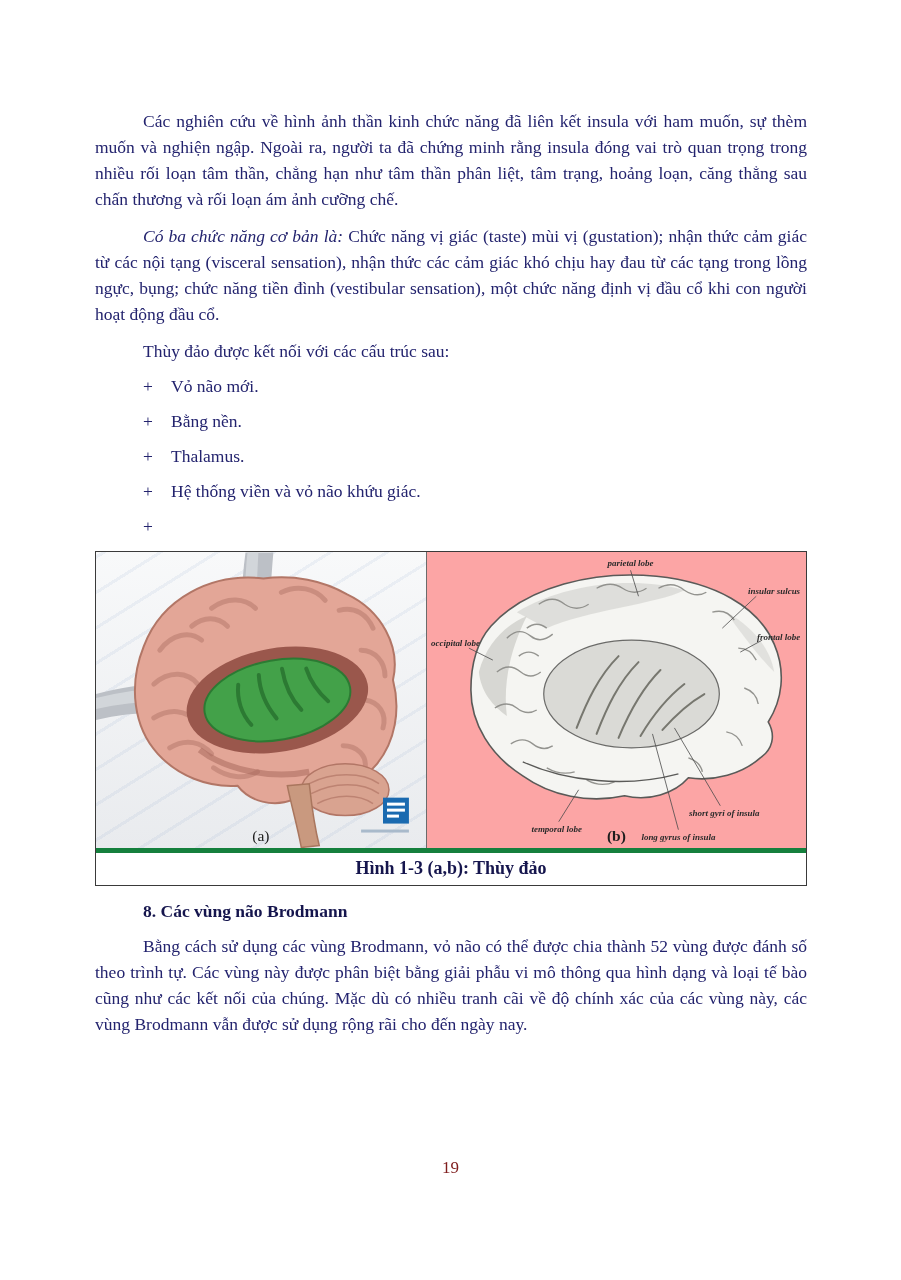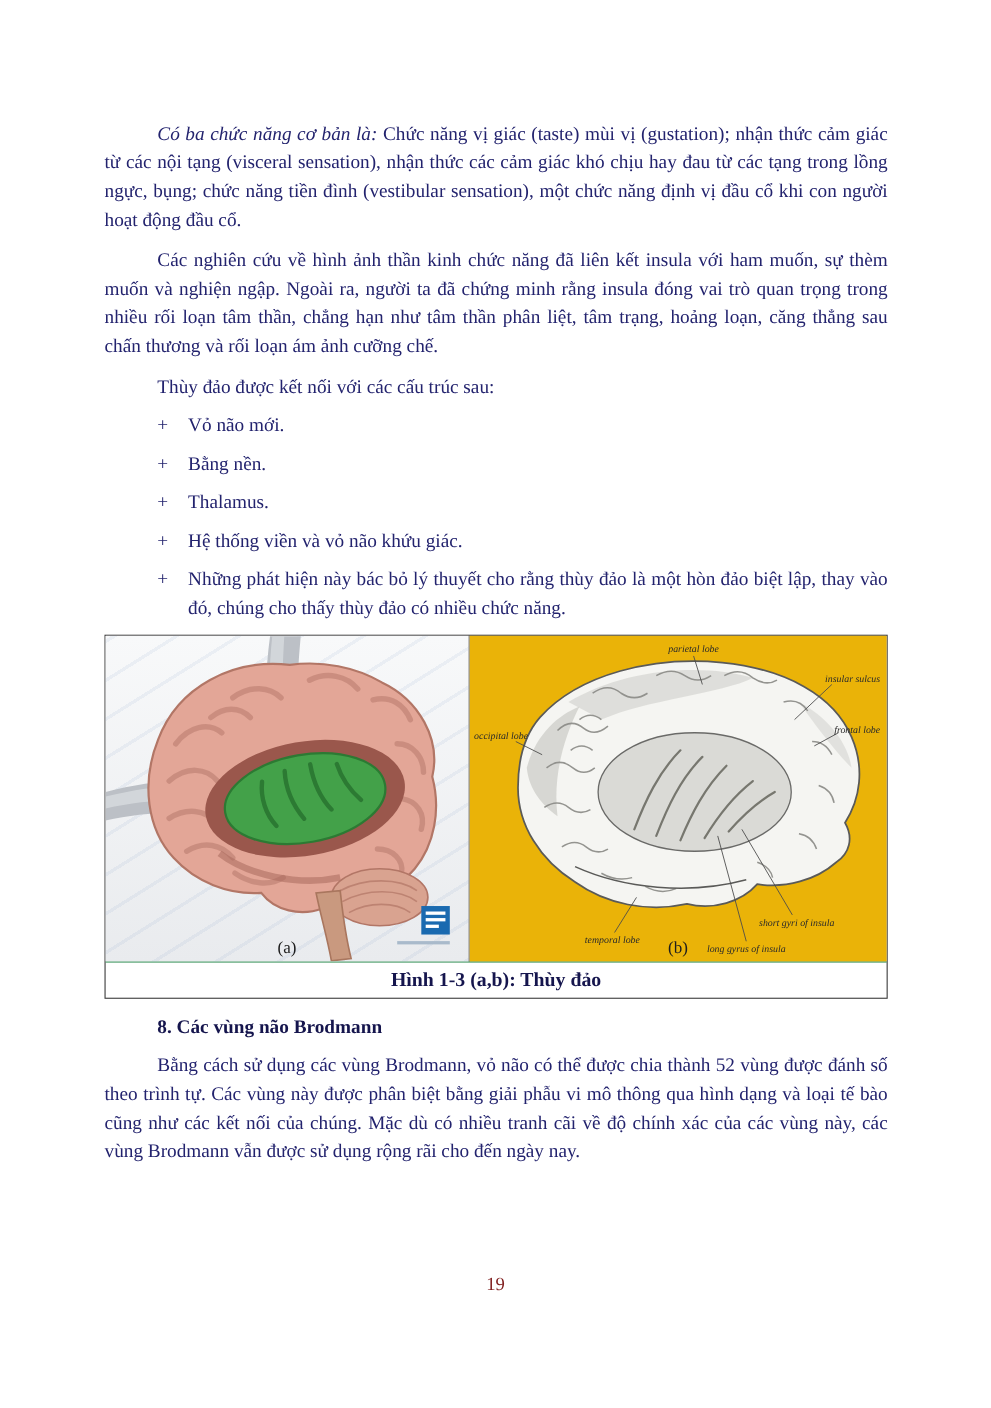--- a/index.html
+++ b/index.html
@@ -35,50 +35,50 @@
   ul.plus-list .marker { flex:none; width:13px; }
   .figure { border:1px solid #3a3a3a; margin:2px 0 12px 0; background:#fff; }
   .fig-panels { display:flex; height:296px; }
   .panel { position:relative; overflow:hidden; }
   .panel-a {
     width:46.6%; border-right:1px solid #6b6b6b;
     background:
       repeating-linear-gradient(-32deg, rgba(120,150,195,0.10) 0 3px, rgba(0,0,0,0) 3px 30px),
       linear-gradient(#f8f9fa, #e9ebee);
   }
-  .panel-b { width:53.4%; background:#eab308; }
+  .panel-b { width:53.4%; background:#fca5a5;font-weight:bold; }
   .panel svg { position:absolute; inset:0; width:100%; height:100%; }
   .sub-label {
     position:absolute; bottom:3px; left:0; width:100%;
     text-align:center; font-size:15.5px; color:#1d1d1d; z-index:2;
   }
   .fig-caption {
-    border-top:1px solid #15803d;
+    border-top:5px solid #15803d;
     text-align:center; font-weight:bold; font-size:18px;
     padding:5px 0 6px 0; color:#15154d;
   }
   h3.section-heading {
     font-size:17.5px; line-height:26px; font-weight:bold;
     color:#15154d; margin:10px 0 9px 0; text-indent:48px;
   }
   .page-number {
     position:absolute; top:1158px; left:0; width:100%;
     text-align:center; font-size:17px; color:#7f1d1d;
   }
 </style>
 </head>
 <body>
 
 <div class="page">
   <div class="content">
 
+    <p class="body">Các nghiên cứu về hình ảnh thần kinh chức năng đã liên kết insula với ham muốn, sự thèm muốn và nghiện ngập. Ngoài ra, người ta đã chứng minh rằng insula đóng vai trò quan trọng trong nhiều rối loạn tâm thần, chẳng hạn như tâm thần phân liệt, tâm trạng, hoảng loạn, căng thẳng sau chấn thương và rối loạn ám ảnh cưỡng chế.</p>
+
     <p class="body"><span class="lead-italic">Có ba chức năng cơ bản là:</span> <span>Chức năng vị giác (taste) mùi vị (gustation); nhận thức cảm giác từ các nội tạng (visceral sensation), nhận thức các cảm giác khó chịu hay đau từ các tạng trong lồng ngực, bụng; chức năng tiền đình (vestibular sensation), một chức năng định vị đầu cổ khi con người hoạt động đầu cổ.</span></p>
 
-    <p class="body">Các nghiên cứu về hình ảnh thần kinh chức năng đã liên kết insula với ham muốn, sự thèm muốn và nghiện ngập. Ngoài ra, người ta đã chứng minh rằng insula đóng vai trò quan trọng trong nhiều rối loạn tâm thần, chẳng hạn như tâm thần phân liệt, tâm trạng, hoảng loạn, căng thẳng sau chấn thương và rối loạn ám ảnh cưỡng chế.</p>
-
     <p class="standalone-italic">Thùy đảo được kết nối với các cấu trúc sau:</p>
 
     <ul class="plus-list">
       <li>
         <span class="marker">+</span>
         <span>Vỏ não mới.</span>
       </li>
       <li>
         <span class="marker">+</span>
         <span>Bằng nền.</span>
@@ -86,21 +86,20 @@
       <li>
         <span class="marker">+</span>
         <span>Thalamus.</span>
       </li>
       <li>
         <span class="marker">+</span>
         <span>Hệ thống viền và vỏ não khứu giác.</span>
       </li>
       <li>
         <span class="marker">+</span>
-        <span>Những phát hiện này bác bỏ lý thuyết cho rằng thùy đảo là một hòn đảo biệt lập, thay vào đó, chúng cho thấy thùy đảo có nhiều chức năng.</span>
       </li>
     </ul>
 
     <div class="figure">
       <div class="fig-panels">
 
         <div class="panel panel-a">
           <svg viewBox="0 0 331 296" preserveAspectRatio="xMidYMid meet">
 
             <path d="M150 0 L178 0 C175 34 173 62 182 92 L151 100 C144 64 146 30 150 0 Z" fill="#bcc0c6"></path>

